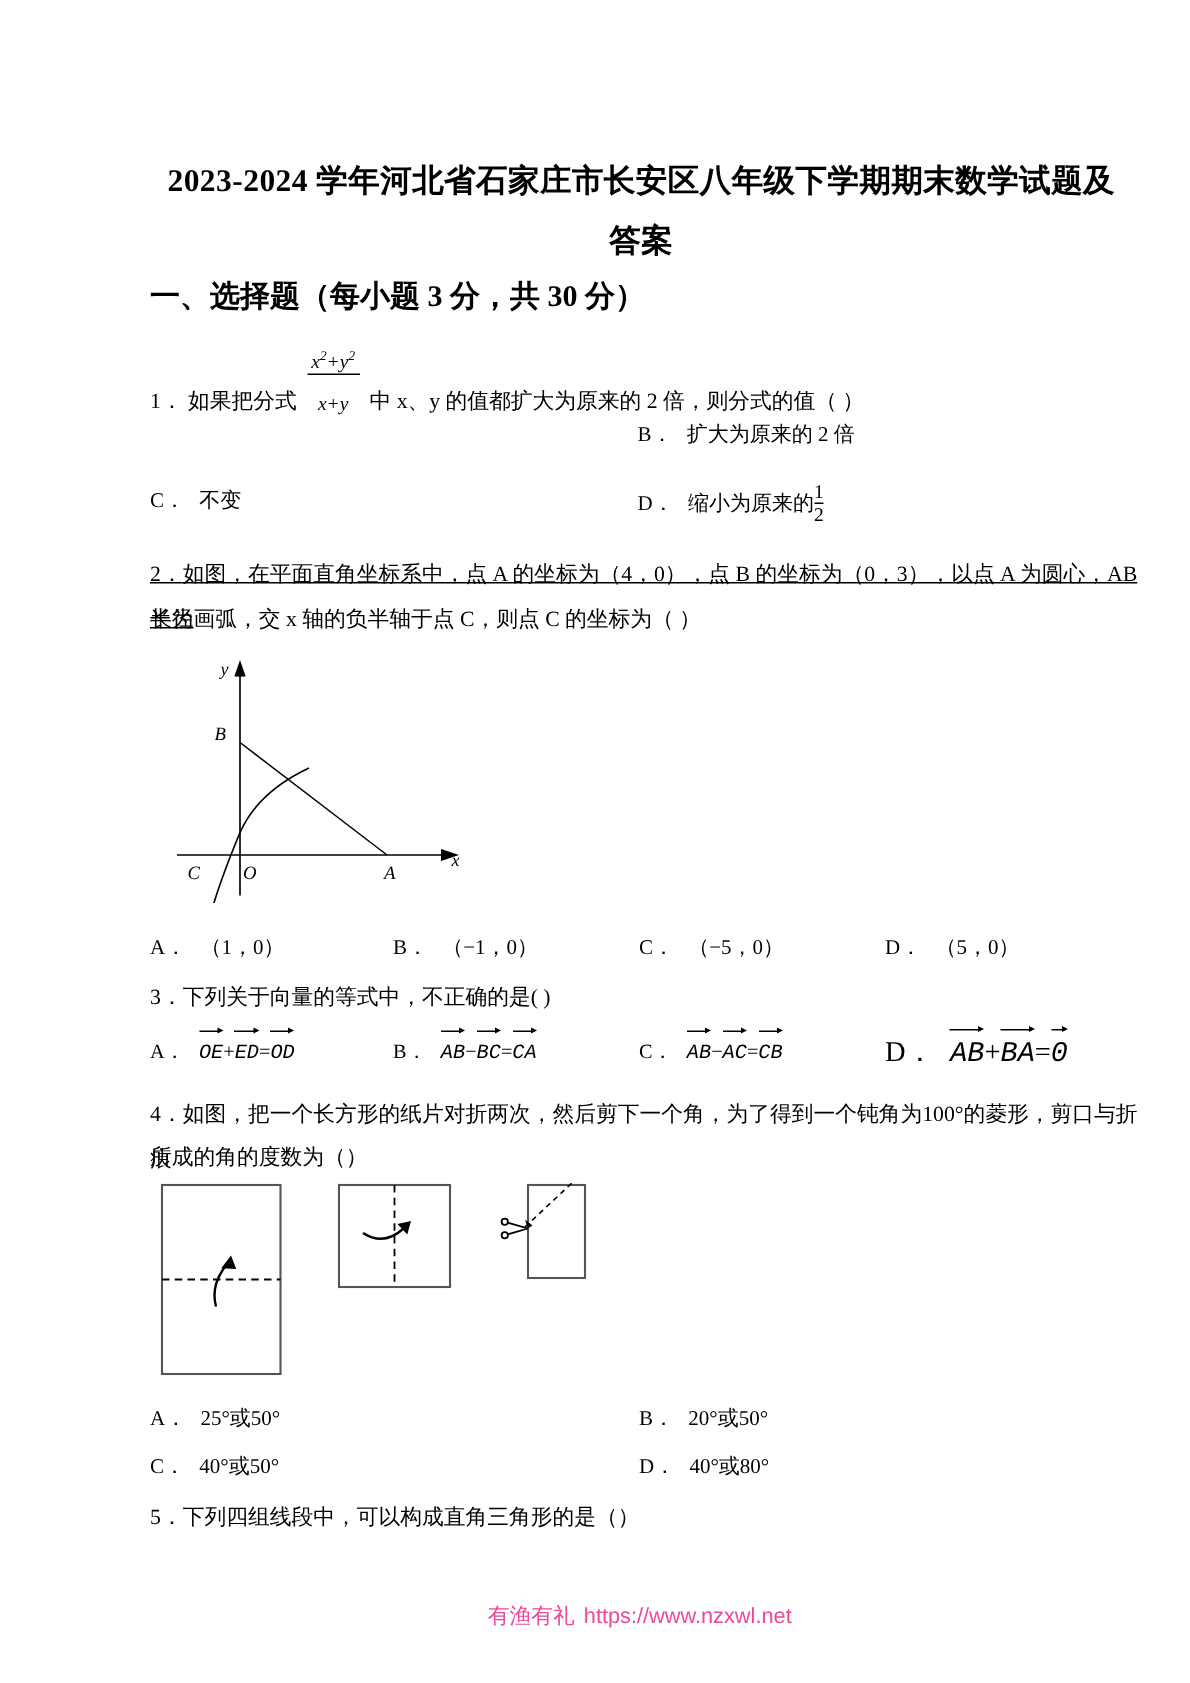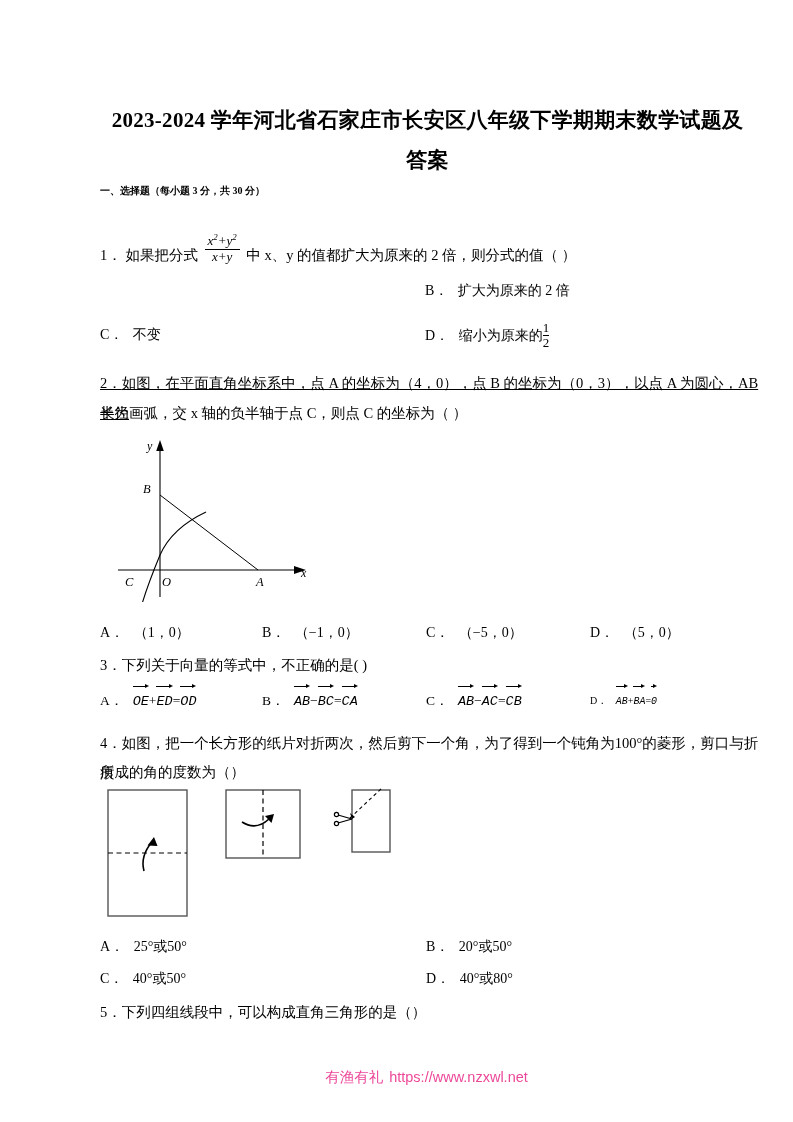--- a/index.html
+++ b/index.html
@@ -34,21 +34,21 @@
     font-weight: bold;
     line-height: 40px;
     letter-spacing: 0.3px;
   }
 
   
   .section-head {
     position: absolute;
     left: 70px;
     top: 184px;
-    font-size: 10px;
+    font-size: 20px;
     font-weight: bold;
   }
 
   
   .q-text {
     position: absolute;
     font-size: 14.5px;
     line-height: 30px;
   }
   .q-num { }
@@ -67,21 +67,21 @@
     display: inline-block;
     vertical-align: -0.55em;
     text-align: center;
     font-size: 13px;
     line-height: 1.15;
     margin: 0 3px;
     position: relative;
     top: -6px;
   }
   .frac .num { display: block; padding: 0 3px; font-style: italic; }
-  .frac .den { display: block; border-top: 1px solid #000; padding: 0 3px; font-style: italic; }
+  .frac .den { display: block; border-top: 1px solid #000; padding: 12px 3px; font-style: italic; }
   sup.exp { font-size: 0.68em; vertical-align: super; font-style: italic; }
 
   .frac-small {
     display: inline-block;
     vertical-align: middle;
     text-align: center;
     font-size: 13px;
     line-height: 1.1;
     position: relative;
     top: -1px;
@@ -235,21 +235,21 @@
     <span class="vec">OE</span><span>+</span><span class="vec">ED</span><span>=</span><span class="vec">OD</span>
   </div>
   <div class="opt" style="left:232px; top:688px; font-size:13.5px;">
     <span class="opt-label">B．</span>
     <span class="vec">AB</span><span>−</span><span class="vec">BC</span><span>=</span><span class="vec">CA</span>
   </div>
   <div class="opt" style="left:396px; top:688px; font-size:13.5px;">
     <span class="opt-label">C．</span>
     <span class="vec">AB</span><span>−</span><span class="vec">AC</span><span>=</span><span class="vec">CB</span>
   </div>
-  <div class="opt" style="left:560px; top:688px; font-size:10px;">
+  <div class="opt" style="left:560px; top:688px; font-size:19px;">
     <span class="opt-label">D．</span>
     <span class="vec">AB</span><span>+</span><span class="vec">BA</span><span>=</span><span class="vec">0</span>
   </div>
 
   <div class="q-text" style="left:70px; top:728px; width:668px;">
     <span class="q-num">4．</span><span>如图，把一个长方形的纸片对折两次，然后剪下一个角，为了得到一个钝角为100°的菱形，剪口与折痕</span>
   </div>
   <div class="q-text" style="left:70px; top:757px; width:668px;">所成的角的度数为（）</div>
 
   <div class="fig-fold">

